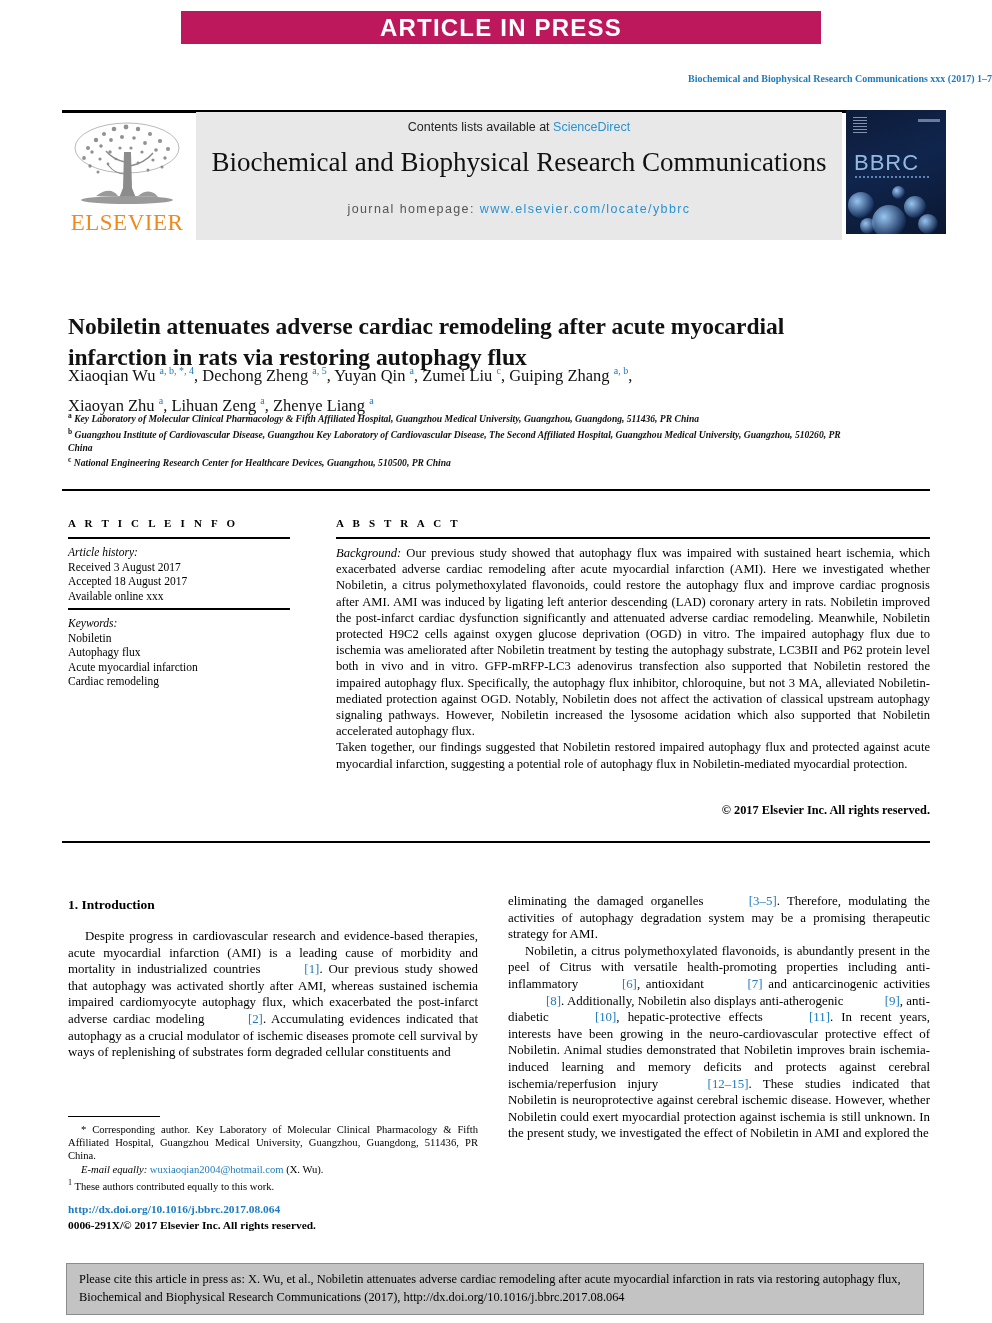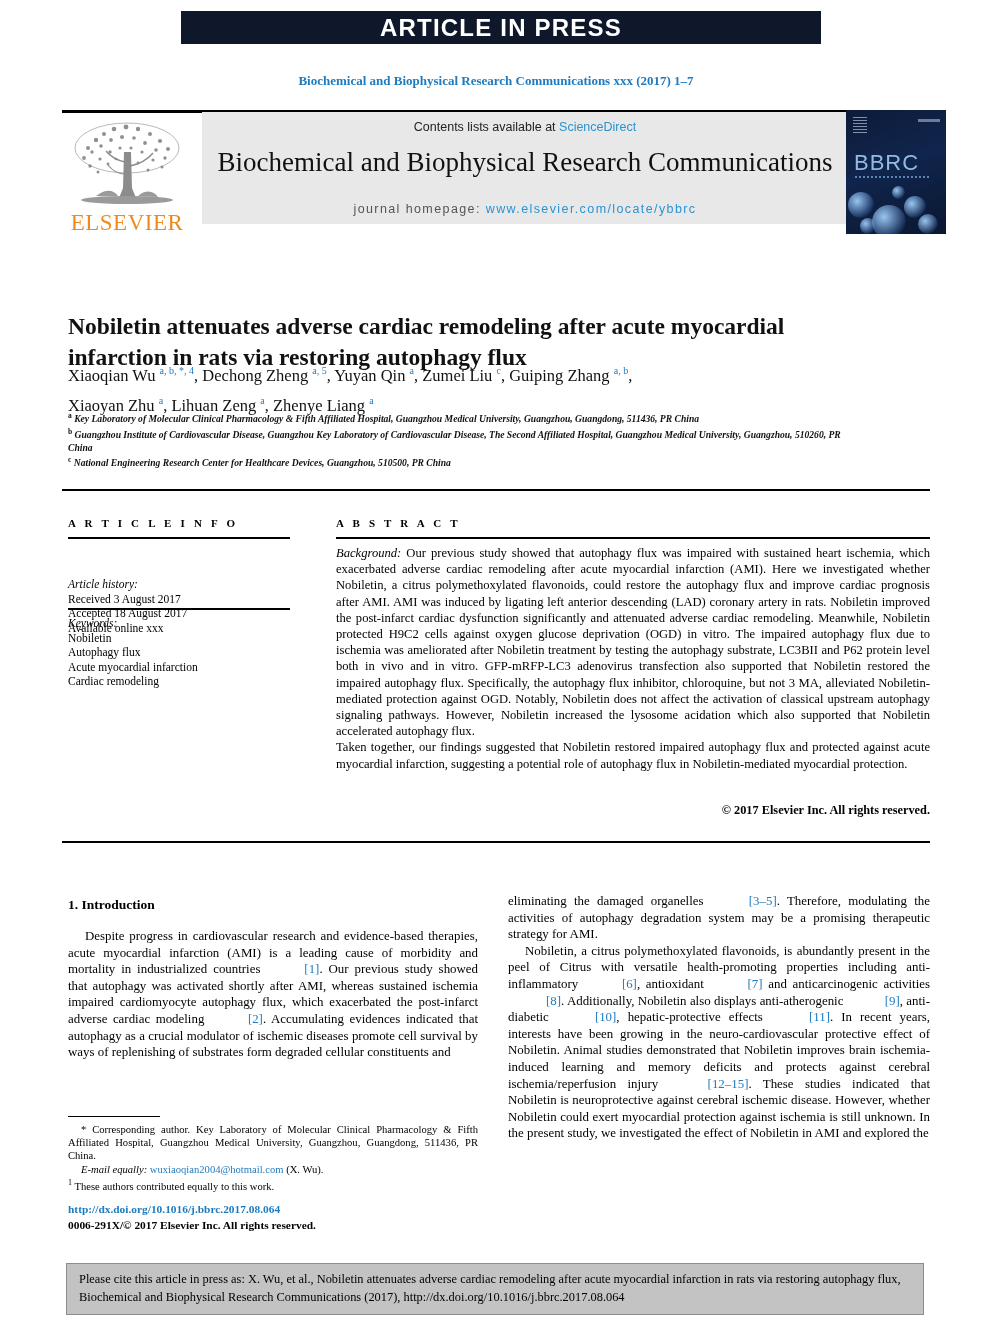--- a/index.html
+++ b/index.html
@@ -16,41 +16,41 @@
     overflow: hidden;
   }
 
   
   .press-banner {
     position: absolute;
     left: 181px;
     top: 11px;
     width: 640px;
     height: 33px;
-    background: #0f172a;
+    background: #be185d;
     color: #ffffff;
     font-family: "Liberation Sans", sans-serif;
     font-weight: bold;
     font-size: 24px;
     letter-spacing: 1.2px;
     text-align: center;
     line-height: 33px;
   }
 
   
   .running-head {
     position: absolute;
     left: 0;
     top: 73px;
     width: 992px;
-    text-align: center;
+    text-align: right;
     color: #1f7bbf;
     font-family: "Liberation Serif", serif;
     font-weight: bold;
-    font-size: 13px;
+    font-size: 10px;
   }
 
   
   .masthead {
     position: absolute;
     left: 62px;
     top: 110px;
     width: 868px;
     height: 124px;
   }
@@ -79,26 +79,25 @@
     top: 94px;
     width: 130px;
     text-align: center;
     color: #f08a1e;
     font-family: "Liberation Serif", serif;
     font-size: 23px;
     letter-spacing: 0.5px;
   }
   .journal-box {
     position: absolute;
-    left: 140px;
+    left: 134px;
     top: 2px;
     width: 646px;
-    height: 112px;
+    height: 128px;
     background: #e8e8e8;
-    padding-left: 44px;
   }
   .contents-line {
     position: absolute;
     left: 0; top: 8px;
     width: 646px;
     text-align: center;
     font-family: "Liberation Sans", sans-serif;
     font-size: 12.5px;
     color: #222;
   }
@@ -251,21 +250,20 @@
   .info-rule-2 { left: 68px; top: 608px; width: 222px; }
   .abs-rule-1  { left: 336px; top: 537px; width: 594px; }
 
   .info-history {
     position: absolute;
     left: 68px;
     top: 545px;
     width: 230px;
     font-size: 11.5px;
     line-height: 14.6px;
-    margin-top: 32px;
   }
   .info-history .lbl { font-style: italic; }
   .info-keywords {
     position: absolute;
     left: 68px;
     top: 616px;
     width: 230px;
     font-size: 11.5px;
     line-height: 14.6px;
   }

